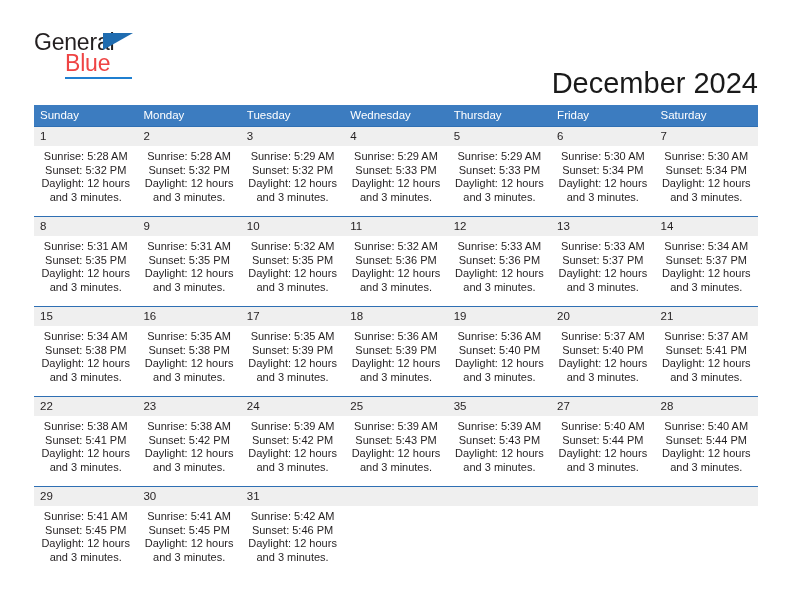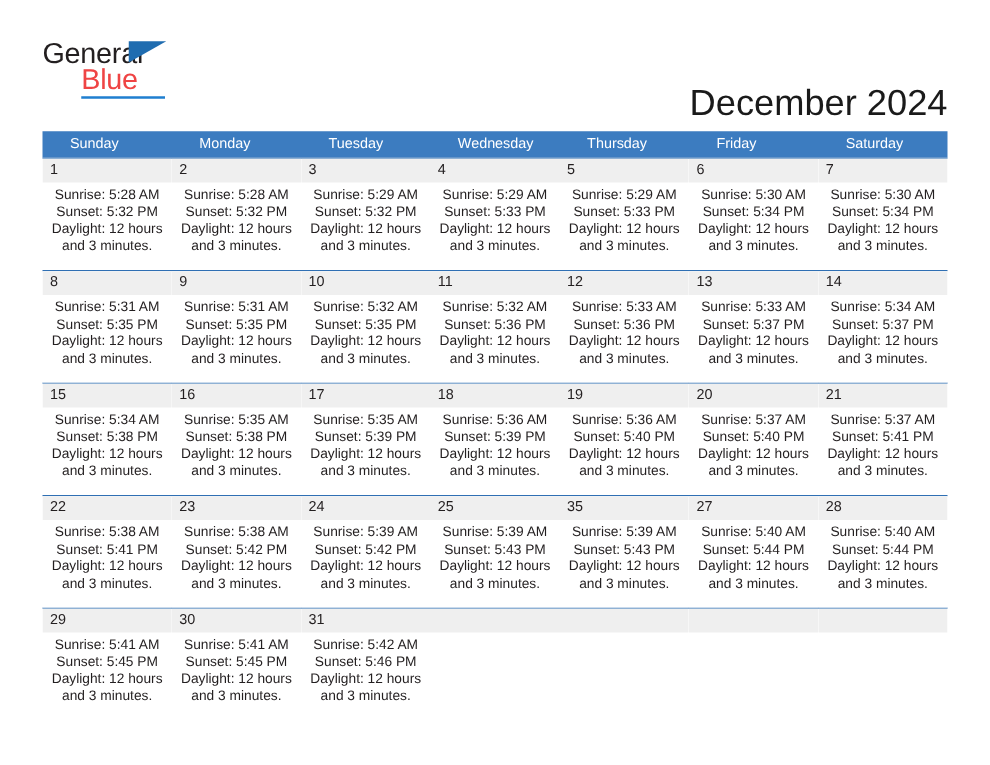--- a/index.html
+++ b/index.html
@@ -103,21 +103,21 @@
   .cal-head {
     display: flex;
     background: #3c7cc0;
     height: 21px;
   }
   .cal-head .hcell {
     flex: 1 1 0;
     color: #ffffff;
     font-size: 11.5px;
     line-height: 21px;
-    padding-left: 22px;
+    padding-left: 6px;
     box-sizing: border-box;
     white-space: nowrap;
     overflow: hidden;
   }
   .week {
     display: flex;
     border-top: 1.4px solid #2f6fb3;
     height: 89px;
   }
   .week:first-of-type {

